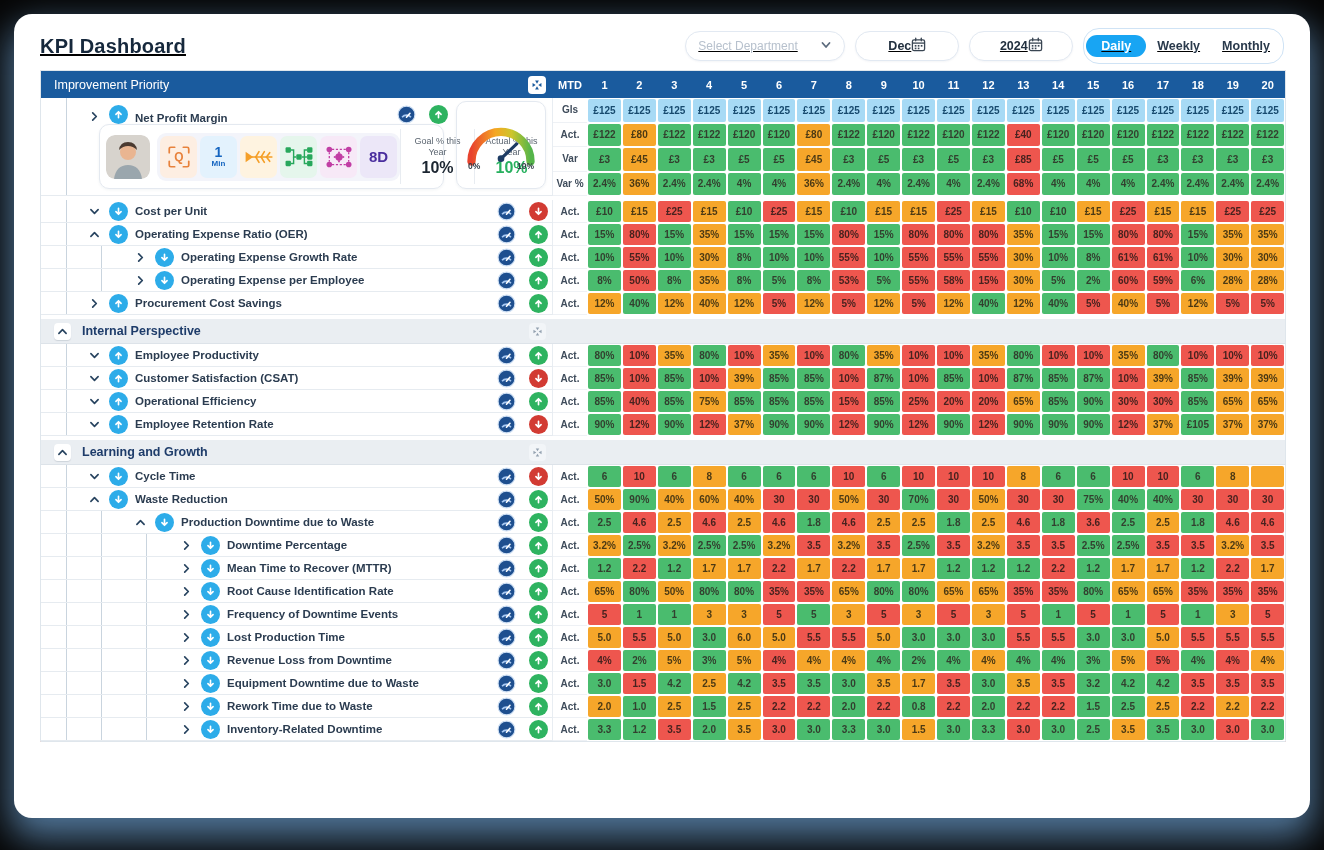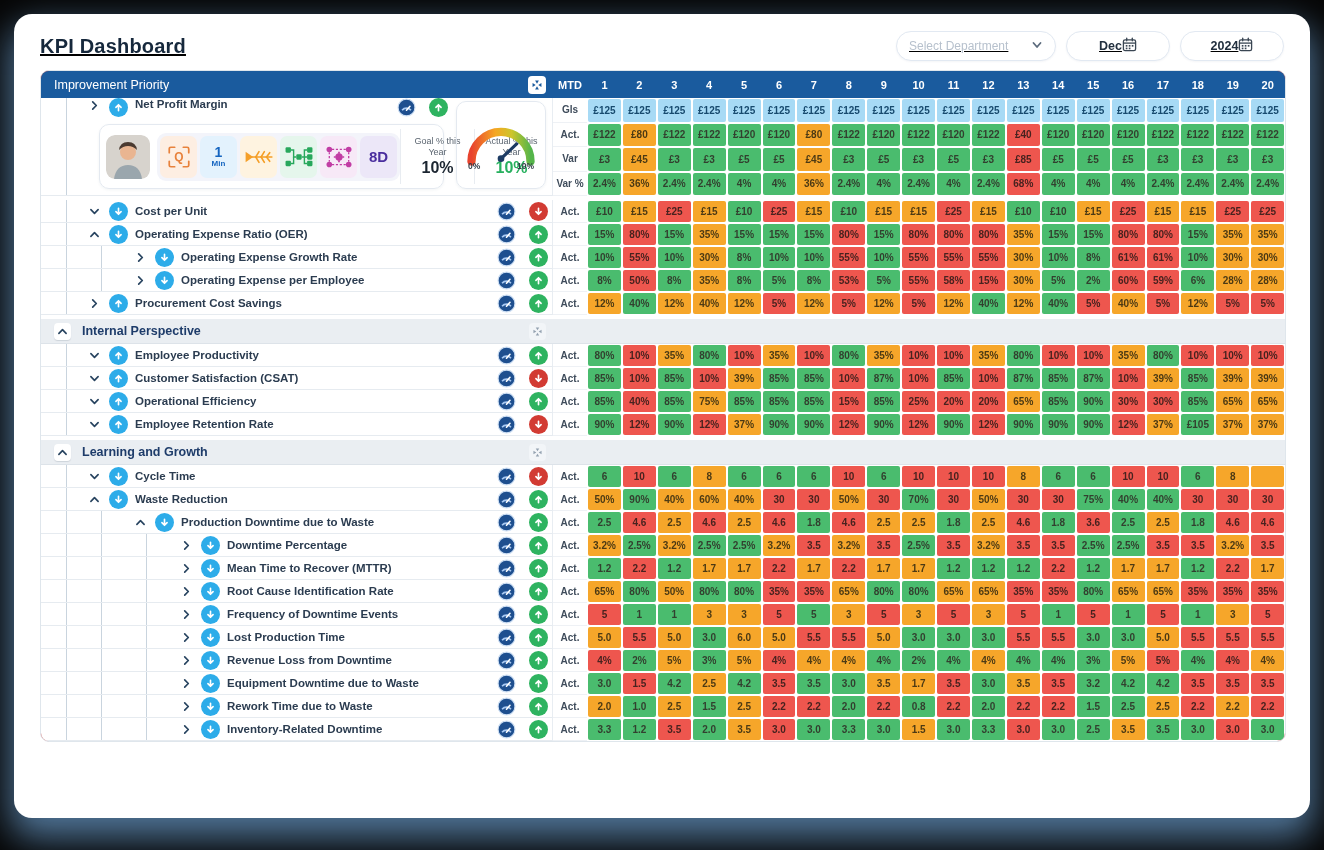--- a/index.html
+++ b/index.html
@@ -11,21 +11,21 @@
   .ptitle{font-size:20px;font-weight:700;color:#16283c;letter-spacing:.2px;}
   .ctrls{display:flex;align-items:center;gap:10px;}
   .pill{height:30px;border:1px solid #e2e9f2;border-radius:16px;background:#fff;display:flex;align-items:center;
     box-shadow:0 1px 2px rgba(30,60,90,.05);box-sizing:border-box;}
   .dept{width:160px;padding:0 12px;justify-content:space-between;color:#b7c1cd;font-size:12px;}
   .datep{width:104px;padding:0 12px;justify-content:center;color:#22303f;font-size:12.5px;font-weight:600;}
   .toggle{height:30px;border:1px solid #cfe3f5;border-radius:16px;background:#fff;display:flex;align-items:center;padding:2px;}
   .topt{padding:4px 11px;font-size:12.5px;font-weight:600;color:#2a3a4c;border-radius:14px;cursor:pointer;}
   .topt.active{background:#18a5f3;color:#fff;padding:4px 15px;}
   
-  .board{width:1244px;border:1px solid #dfe6ec;border-radius:9px;overflow:hidden;background:#b91c1c;}
+  .board{width:1244px;border:1px solid #dfe6ec;border-radius:1px;overflow:hidden;background:#b91c1c;}
   .bhead{height:27px;background:#1a5b9e;display:flex;align-items:center;color:#fff;}
   .bh-lp{width:512px;display:flex;align-items:center;justify-content:space-between;padding:0 7px 0 13px;box-sizing:border-box;font-size:12.5px;}
   .move{width:18px;height:18px;background:#fff;border-radius:4px;display:flex;align-items:center;justify-content:center;}
   .lbl{width:34px;flex:0 0 34px;display:flex;align-items:center;justify-content:center;font-size:10px;font-weight:600;color:#3f4c5b;background:#fff;border-bottom:1px solid #eef1f5;box-sizing:border-box;}
   .hl{background:transparent;color:#fff;border:none;font-size:11px;font-weight:700;}
   .hcol{flex:1;text-align:center;font-size:11px;font-weight:700;}
   
   .sec{height:24px;background:#eaeef2;border-bottom:1px solid #dde3e9;display:flex;align-items:center;}
   .sec-lp{width:512px;display:flex;align-items:center;padding:0 7px 0 13px;box-sizing:border-box;}
   .secbox{width:17px;height:17px;background:#fff;border-radius:4px;display:flex;align-items:center;justify-content:center;box-shadow:0 1px 1px rgba(40,60,90,.15);}
@@ -46,21 +46,21 @@
   .kname{margin-left:7px;font-size:11.5px;font-weight:600;color:#2b3c50;white-space:nowrap;}
   .rico{margin-left:auto;margin-right:4px;display:flex;align-items:center;gap:6px;}
   .dataarea{flex:1;display:flex;flex-direction:column;}
   .drow{display:flex;flex:1;min-height:0;}
   .cell{flex:1;margin:1px;border-radius:2px;display:flex;align-items:center;justify-content:center;font-size:10px;font-weight:600;color:#32402f;overflow:hidden;}
   .c-g{background:var(--g);} .c-o{background:var(--o);color:#4c3a14;} .c-r{background:var(--r);color:#48221f;} .c-b{background:var(--b);color:#174a6e;}
   
   .finline{height:98px;}
   .lp-fin{align-items:stretch;}
   .fin-main{flex:1;display:flex;flex-direction:column;min-width:0;}
-  .fin-title{display:flex;align-items:flex-start;height:26px;flex:0 0 26px;}
+  .fin-title{display:flex;align-items:flex-end;height:26px;flex:0 0 26px;}
   .fin-card{margin:0 8px 6px 58px;flex:1;border:1px solid #e4e9f0;border-radius:10px;display:flex;align-items:center;padding:4px 0 4px 6px;box-shadow:0 1px 3px rgba(30,60,90,.06);}
   .avatar{width:44px;height:44px;border-radius:9px;overflow:hidden;flex:0 0 auto;}
   .bstrip{margin-left:7px;background:#f3f4fa;border-radius:9px;display:flex;align-items:center;padding:3px;gap:3px;}
   .badge{width:37px;height:42px;border-radius:7px;display:flex;flex-direction:column;align-items:center;justify-content:center;}
   .b-quality{background:#fdeee2;} .b-onemin{background:#e3f2fd;} .b-fish{background:#fef3e0;}
   .b-tree{background:#e5f6ec;} .b-flow{background:#f7e9f7;} .b-8d{background:#ece7f8;}
   .onemin1{font-size:14px;font-weight:700;color:#1565c0;line-height:13px;}
   .onemin2{font-size:8px;font-weight:700;color:#1565c0;}
   .t8d{font-size:15px;font-weight:700;color:#4a2e9e;}
   .stat{width:73px;flex:0 0 73px;align-self:stretch;border-left:1px solid #e8ecf1;display:flex;flex-direction:column;align-items:center;justify-content:center;}
@@ -107,20 +107,25 @@
               <line x1="5" y1="1.2" x2="5" y2="4" stroke="#3a4653" stroke-width="1.4" stroke-linecap="round"></line>
               <line x1="11" y1="1.2" x2="11" y2="4" stroke="#3a4653" stroke-width="1.4" stroke-linecap="round"></line>
               <g fill="#3a4653">
                 <rect x="4" y="8.5" width="1.8" height="1.8"></rect>
                 <rect x="7.2" y="8.5" width="1.8" height="1.8"></rect>
                 <rect x="10.4" y="8.5" width="1.8" height="1.8"></rect>
                 <rect x="4" y="11.3" width="1.8" height="1.8"></rect>
                 <rect x="7.2" y="11.3" width="1.8" height="1.8"></rect>
               </g>
             </svg></span>
+      </div>
+      <div class="toggle">
+        <span class="topt active">Daily</span>
+        <span class="topt">Weekly</span>
+        <span class="topt">Monthly</span>
       </div>
     </div>
   </div>
 
   <div class="board">
     <div class="bhead">
       <div class="bh-lp">
         <span>Improvement Priority</span>
         <span class="move">
             <svg width="12" height="12" viewBox="0 0 14 14">

